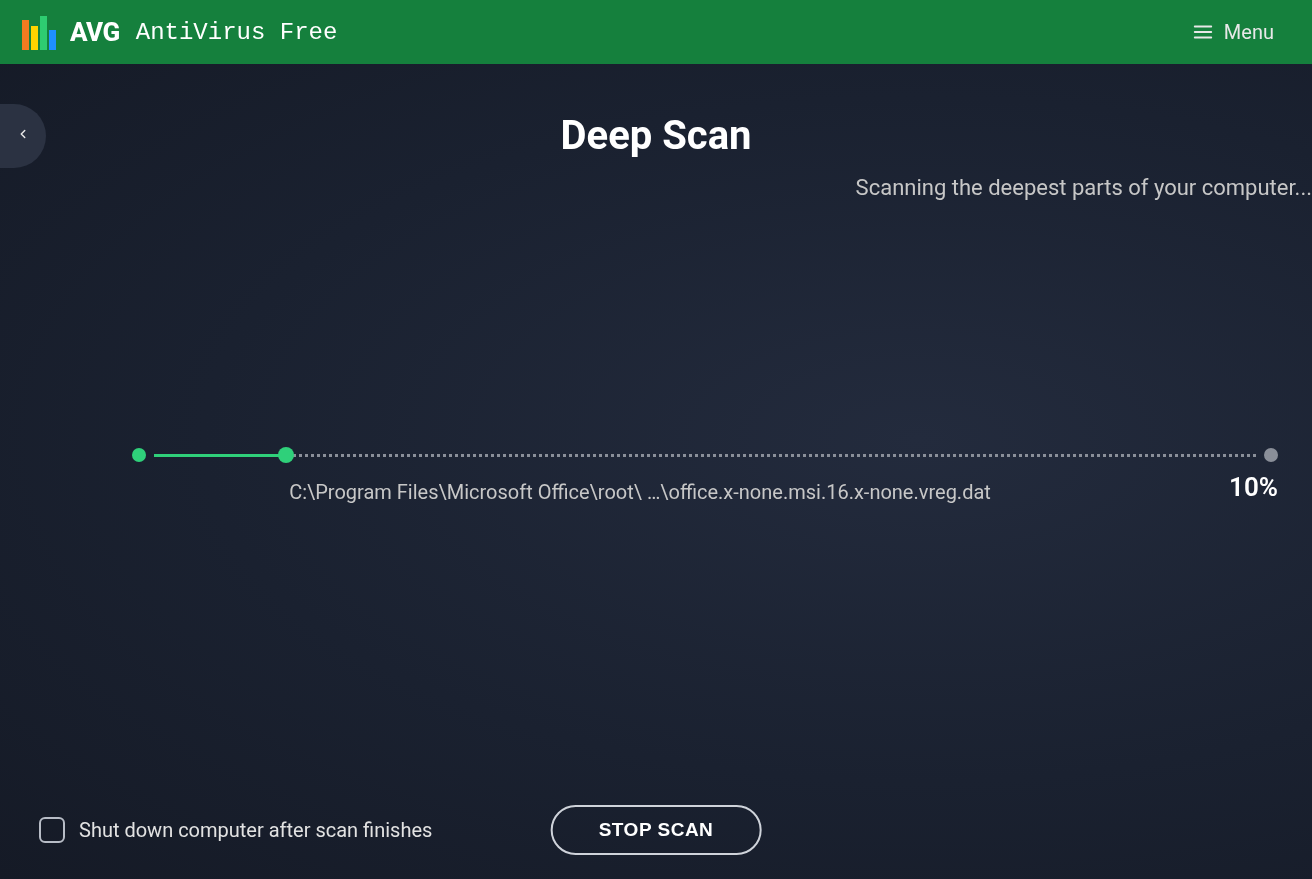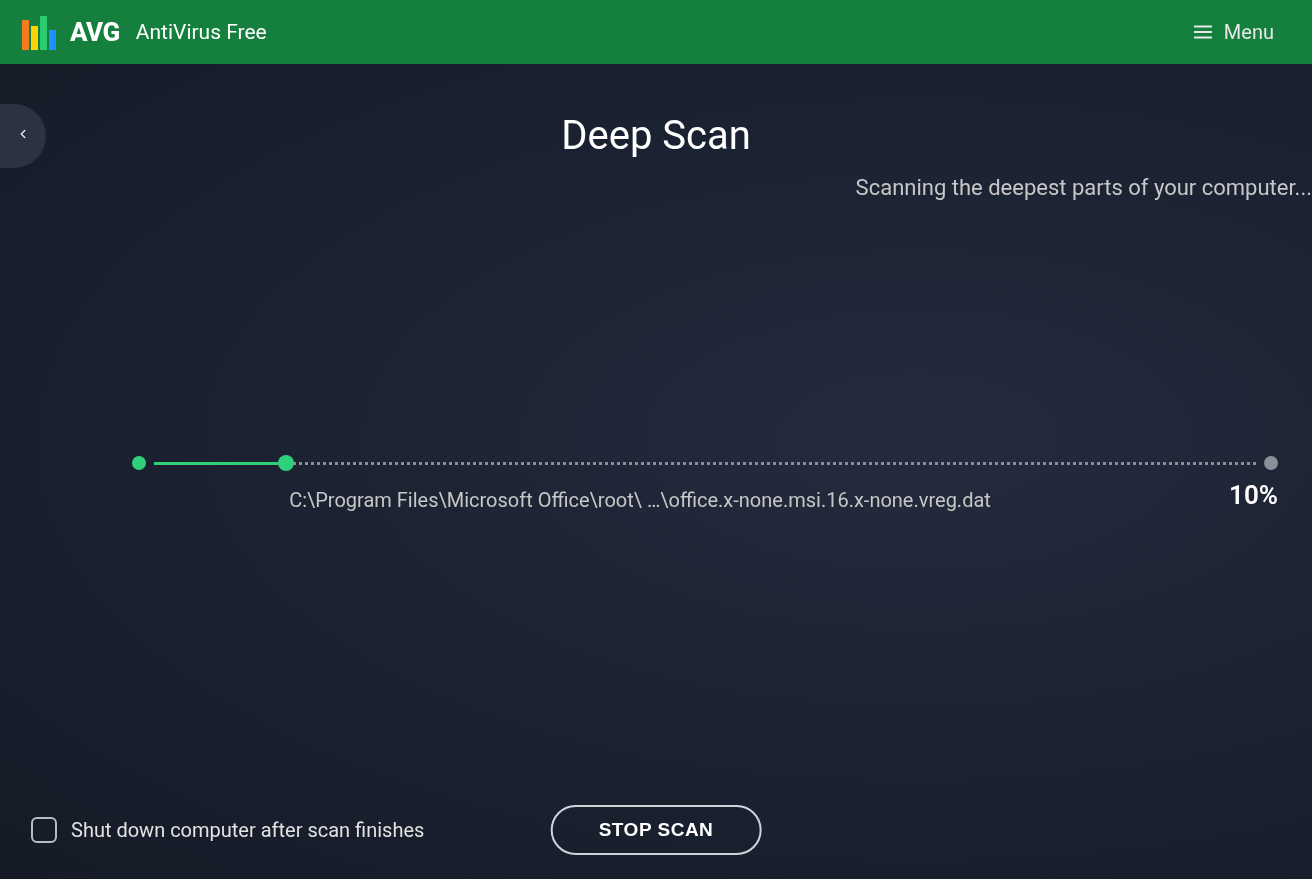--- a/index.html
+++ b/index.html
@@ -38,24 +38,25 @@
     .flag-col.c3 { height: 34px; background: #2ecc71; }
     .flag-col.c4 { height: 20px; background: #1e90ff; }
     .brand {
       font-weight: 800;
       font-size: 26px;
       letter-spacing: -0.5px;
       color: #ffffff;
       margin-left: 4px;
     }
     .product {
-      font-size: 21px;
+      font-size: 24px;
       font-weight: 400;
       color: #ffffff;
       margin-left: 8px;
+      font-family: Liberation Mono, monospace;
     }
 
     .header-spacer { flex: 1; }
 
     .hdr-btn {
       display: flex;
       align-items: center;
       gap: 10px;
       color: #e8e8e8;
       font-size: 20px;
@@ -82,36 +83,36 @@
 
     
     .main {
       position: absolute;
       left: 0; right: 0;
       top: 64px; bottom: 0;
     }
     .title {
       text-align: center;
       font-size: 40px;
-      font-weight: 400;
+      font-weight: 700;
       color: #ffffff;
       margin-top: 48px;
     }
     .subtitle {
       text-align: right;
       font-size: 22px;
       color: #c7c7c7;
       margin-top: 16px;
     }
 
     
     .progress-wrap {
       position: absolute;
       left: 132px; right: 34px;
-      top: 392px;
+      top: 384px;
     }
     .track {
       position: relative;
       height: 14px;
     }
     .dotted-line {
       position: absolute;
       left: 22px; right: 22px; top: 6px;
       border-top: 3px dotted #8a8f99;
     }
@@ -150,21 +151,21 @@
       font-weight: 600;
       color: #ffffff;
     }
 
     
     .footer {
       position: absolute;
       left: 0; right: 0; bottom: 36px;
       display: flex;
       align-items: center;
-      padding: 0 31px;
+      padding: 0 39px;
     }
     .chk-wrap {
       display: flex;
       align-items: center;
       gap: 14px;
       cursor: pointer;
     }
     .chk-box {
       width: 26px; height: 26px;
       border: 2px solid #b7bcc6;

